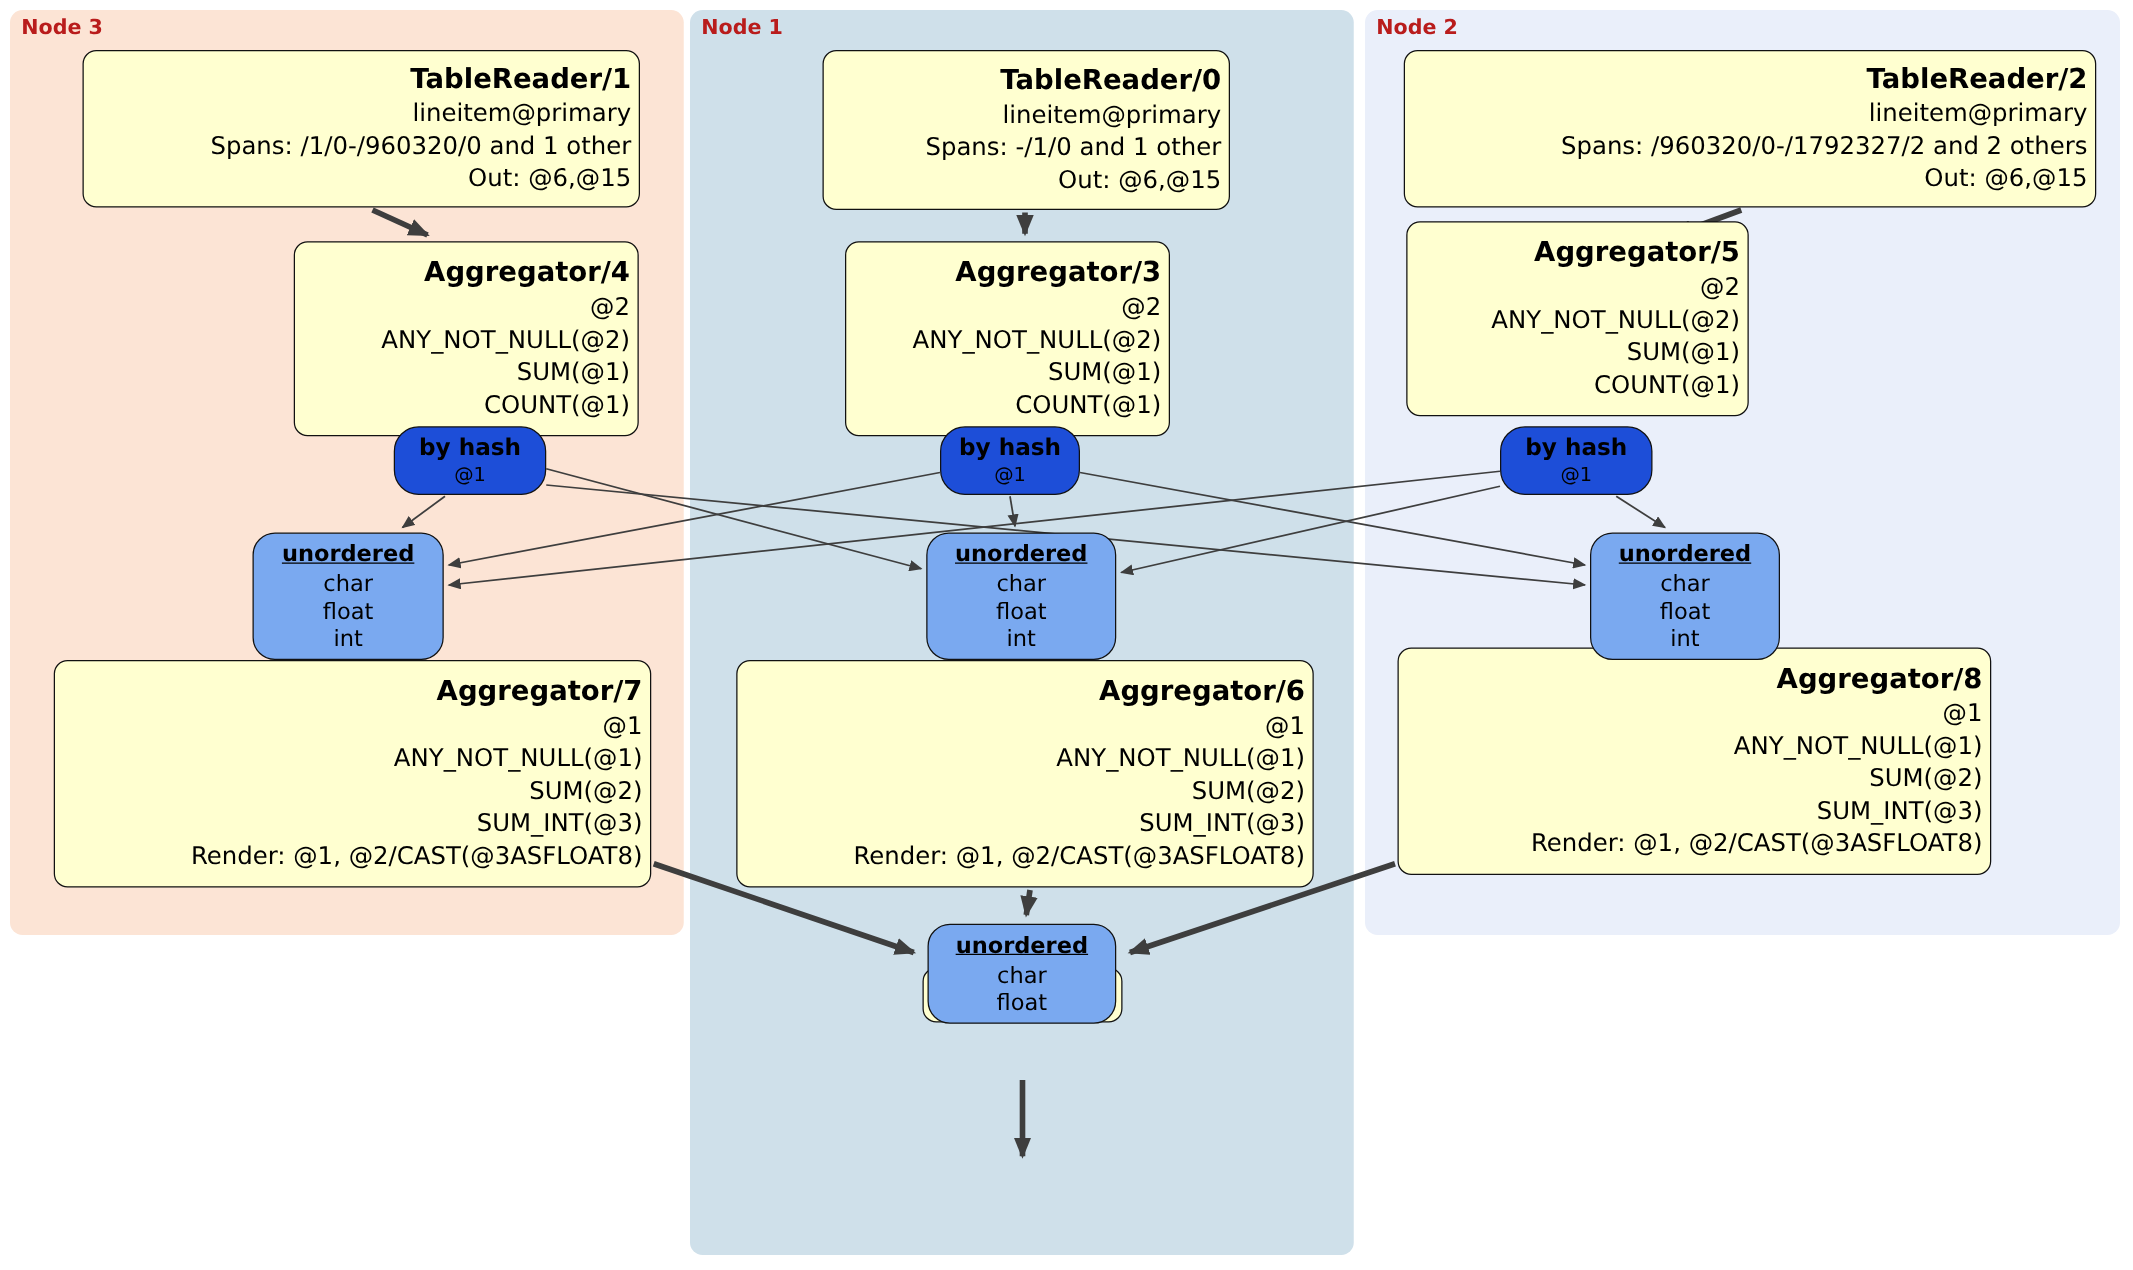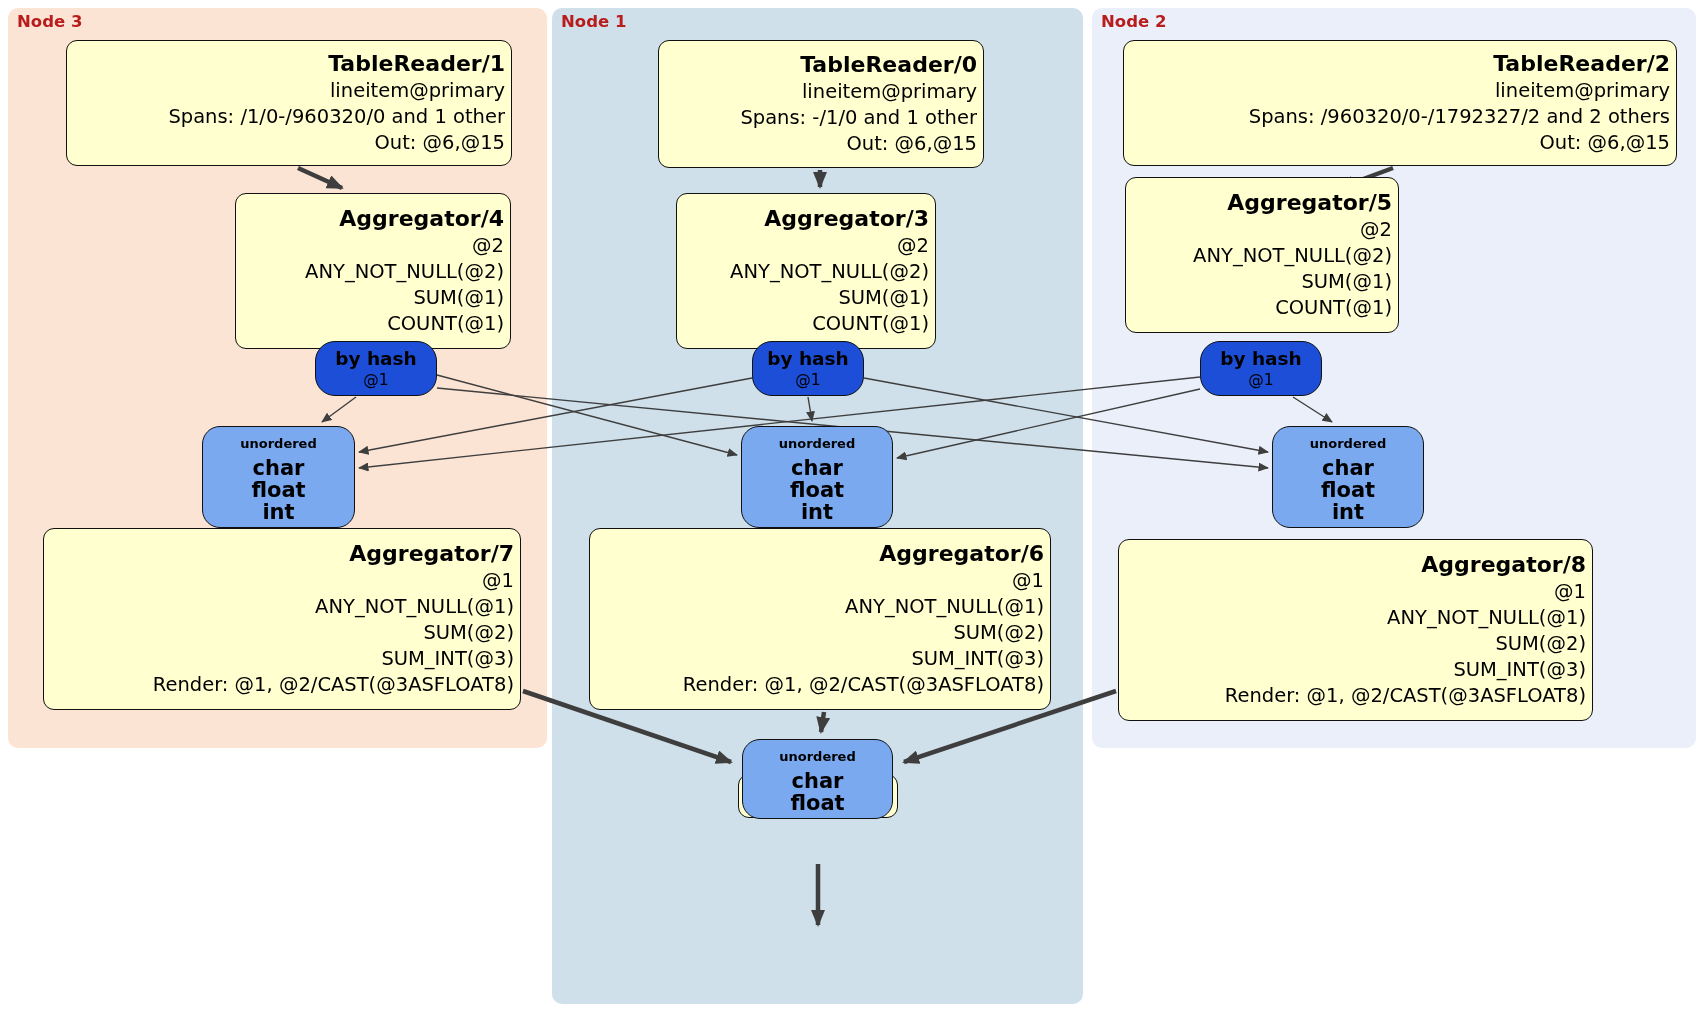--- a/index.html
+++ b/index.html
@@ -18,22 +18,22 @@
     display:flex;flex-direction:column;justify-content:center;align-items:flex-end;
     text-align:center;box-sizing:border-box;padding:2px 6px;
   }
   .proc .t{font-weight:bold;font-size:22px;line-height:28px;white-space:nowrap;}
   .proc .ln{font-size:19.5px;line-height:26px;white-space:nowrap;}
   .sync{
     position:absolute;z-index:4;background:#7AA9F0;border:1.6px solid #111;border-radius:18px;
     display:flex;flex-direction:column;justify-content:center;align-items:center;
     text-align:center;box-sizing:border-box;
   }
-  .sync .t{font-weight:bold;font-size:13px;line-height:26px;white-space:nowrap;}
-  .sync .ln{font-size:21px;line-height:22px;white-space:nowrap;font-weight:bold;}
+  .sync .t{font-weight:bold;font-size:18px;line-height:26px;white-space:nowrap;text-decoration:underline;}
+  .sync .ln{font-size:18px;line-height:22px;white-space:nowrap;}
   .router{
     position:absolute;z-index:5;background:#1d4ed8;border:1.7px solid #111;border-radius:20px;
     display:flex;flex-direction:column;justify-content:center;align-items:center;
     text-align:center;box-sizing:border-box;
   }
   .router .t{font-weight:bold;font-size:18.5px;line-height:23px;white-space:nowrap;}
   .router .ln{font-size:15.5px;line-height:20px;white-space:nowrap;}
 </style>
 </head>
 <body>
@@ -169,21 +169,21 @@
   <div class="router" style="left:1200px;top:341px;width:122px;height:55px">
     <div class="t">by hash</div>
     <div class="ln">@1</div>
   </div>
   <div class="sync" style="left:1272px;top:426px;width:152px;height:102px">
     <div class="t">unordered</div>
     <div class="ln">char</div>
     <div class="ln">float</div>
     <div class="ln">int</div>
   </div>
-  <div class="proc" style="left:1118px;top:539px;width:475px;height:182px">
+  <div class="proc" style="left:1118px;top:518px;width:475px;height:182px">
     <div class="t">Aggregator/8</div>
     <div class="ln">@1</div>
     <div class="ln">ANY_NOT_NULL(@1)</div>
     <div class="ln">SUM(@2)</div>
     <div class="ln">SUM_INT(@3)</div>
     <div class="ln">Render: @1, @2/CAST(@3ASFLOAT8)</div>
   </div>
 
 </div>
 

